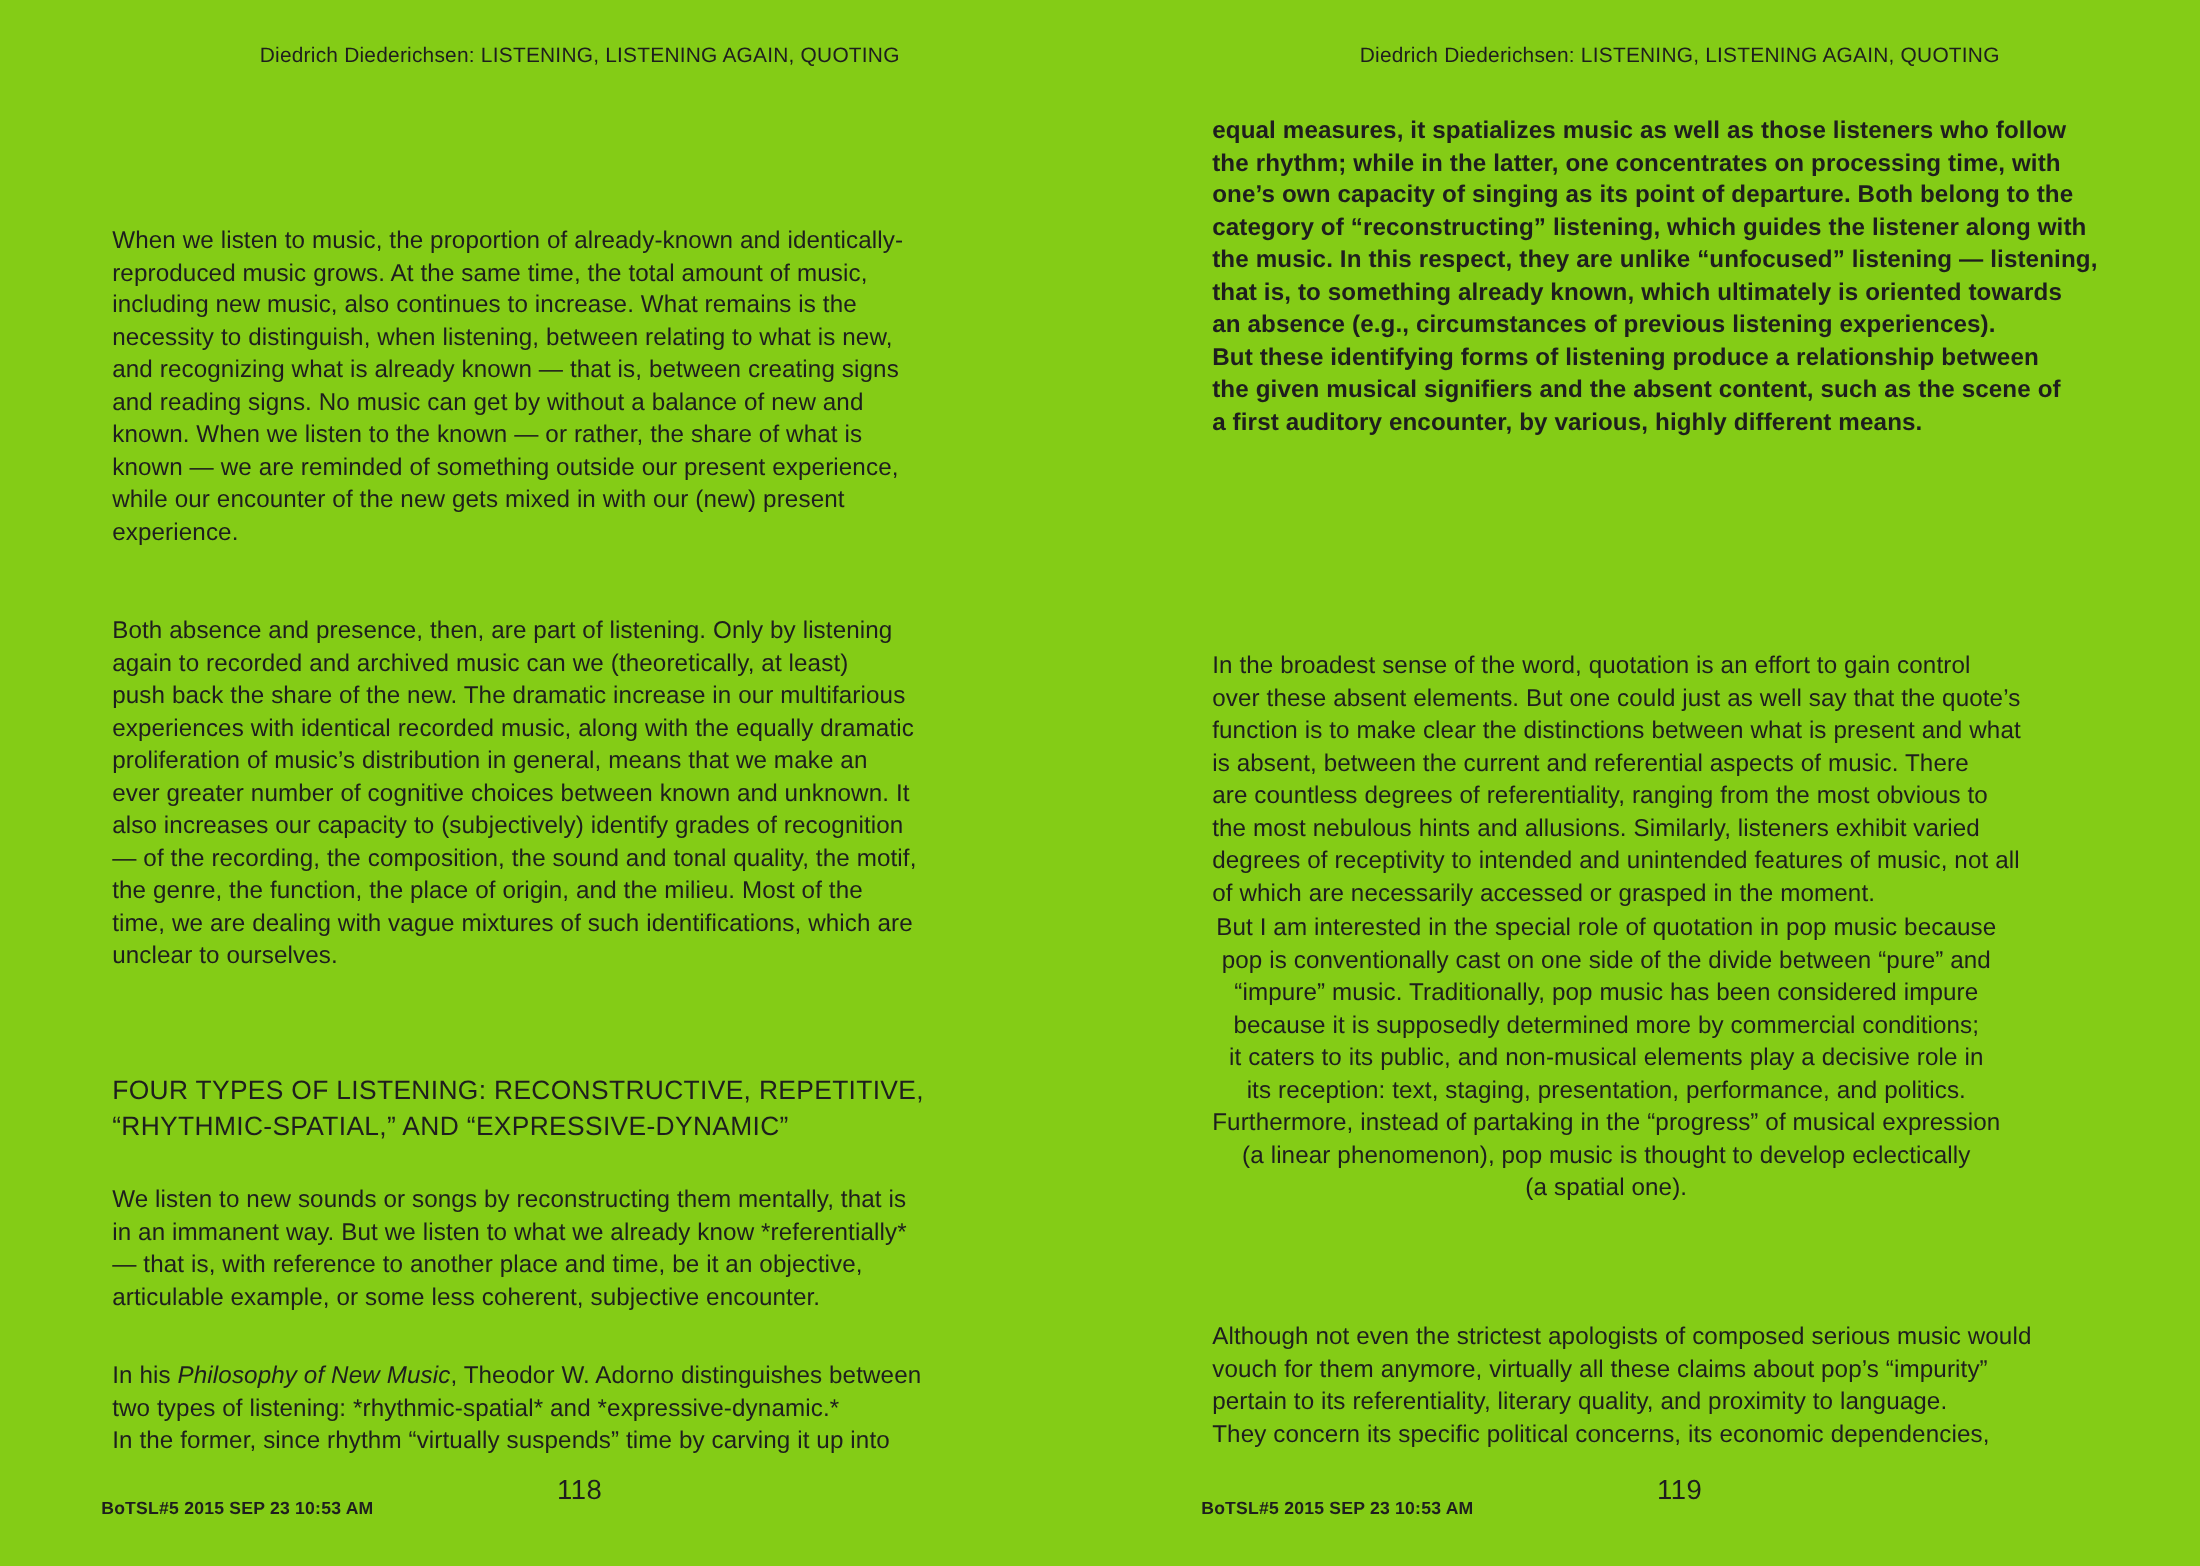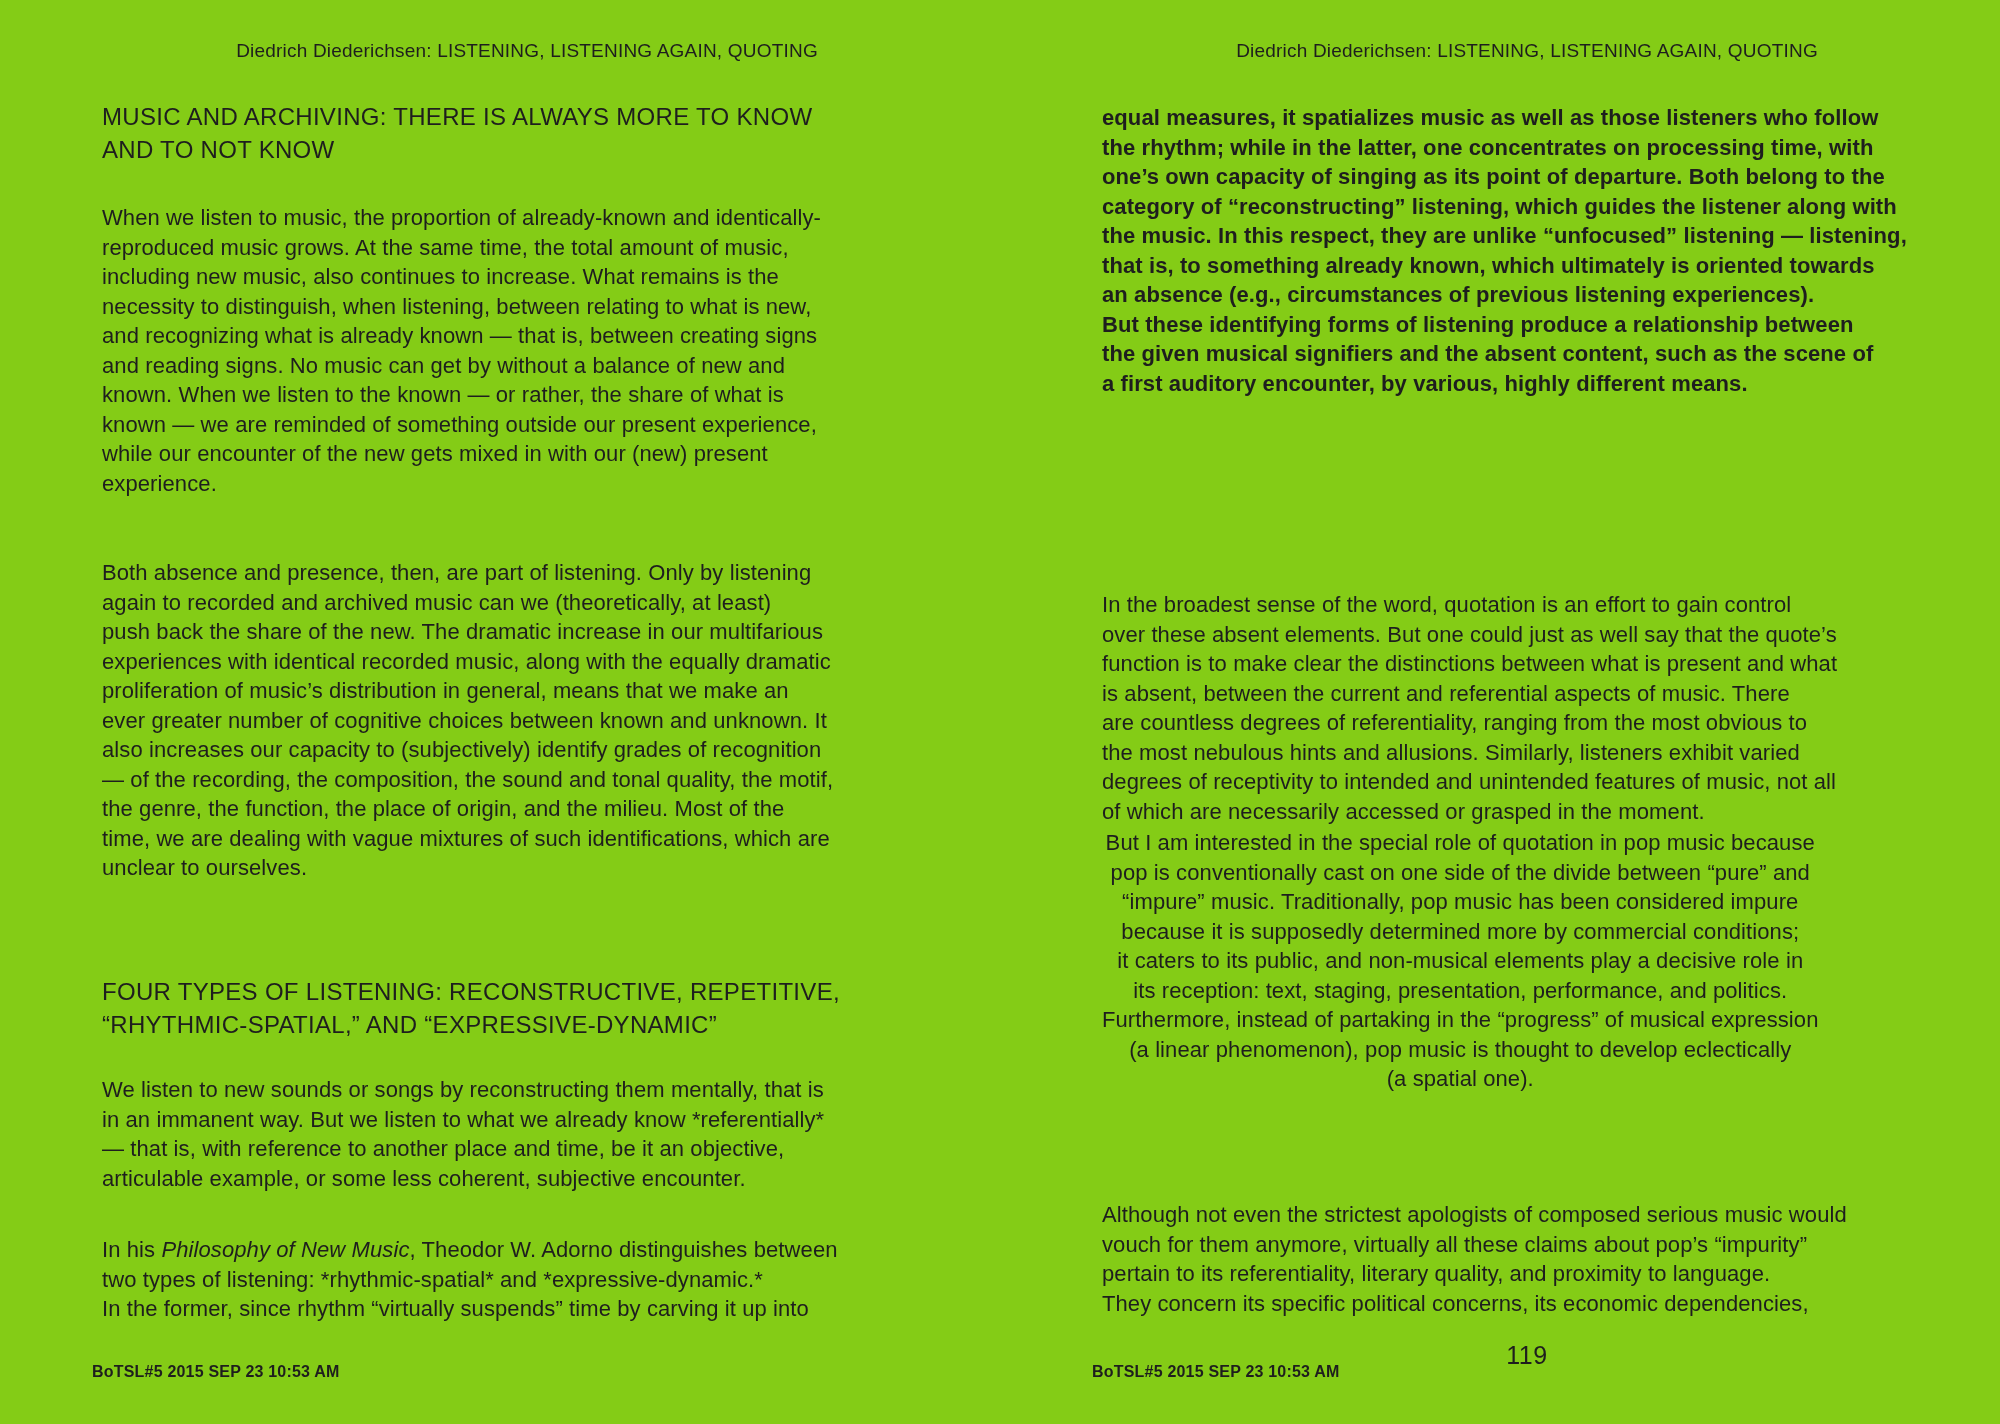--- a/index.html
+++ b/index.html
@@ -89,22 +89,20 @@
   .rp-p4    { top: 1200px; }
 </style>
 </head>
 <body>
 
 <div class="spread">
 
   <div class="page page-left">
     <div class="running-header">Diedrich Diederichsen: LISTENING, LISTENING AGAIN, QUOTING</div>
 
-    <div class="heading lp-title">MUSIC AND ARCHIVING: THERE IS ALWAYS MORE TO KNOW
-AND TO NOT KNOW</div>
 
     <div class="para lp-p1">When we listen to music, the proportion of already-known and identically-
 reproduced music grows. At the same time, the total amount of music,
 including new music, also continues to increase. What remains is the
 necessity to distinguish, when listening, between relating to what is new,
 and recognizing what is already known — that is, between creating signs
 and reading signs. No music can get by without a balance of new and
 known. When we listen to the known — or rather, the share of what is
 known — we are reminded of something outside our present experience,
 while our encounter of the new gets mixed in with our (new) present
@@ -127,20 +125,21 @@
 
     <div class="para lp-p3">We listen to new sounds or songs by reconstructing them mentally, that is
 in an immanent way. But we listen to what we already know *referentially*
 — that is, with reference to another place and time, be it an objective,
 articulable example, or some less coherent, subjective encounter.</div>
 
     <div class="para lp-p4"><span>In his </span><span class="italic">Philosophy of New Music</span><span>, Theodor W. Adorno distinguishes between
 two types of listening: *rhythmic-spatial* and *expressive-dynamic.*
 In the former, since rhythm “virtually suspends” time by carving it up into</span></div>
 
+    <div class="page-number">118</div>
 
     <div class="footer-stamp">BoTSL#5 2015 SEP 23 10:53 AM</div>
   </div>
 
   <div class="page page-right">
     <div class="running-header">Diedrich Diederichsen: LISTENING, LISTENING AGAIN, QUOTING</div>
 
     <div class="para rp-p1">equal measures, it spatializes music as well as those listeners who follow
 the rhythm; while in the latter, one concentrates on processing time, with
 one’s own capacity of singing as its point of departure. Both belong to the

